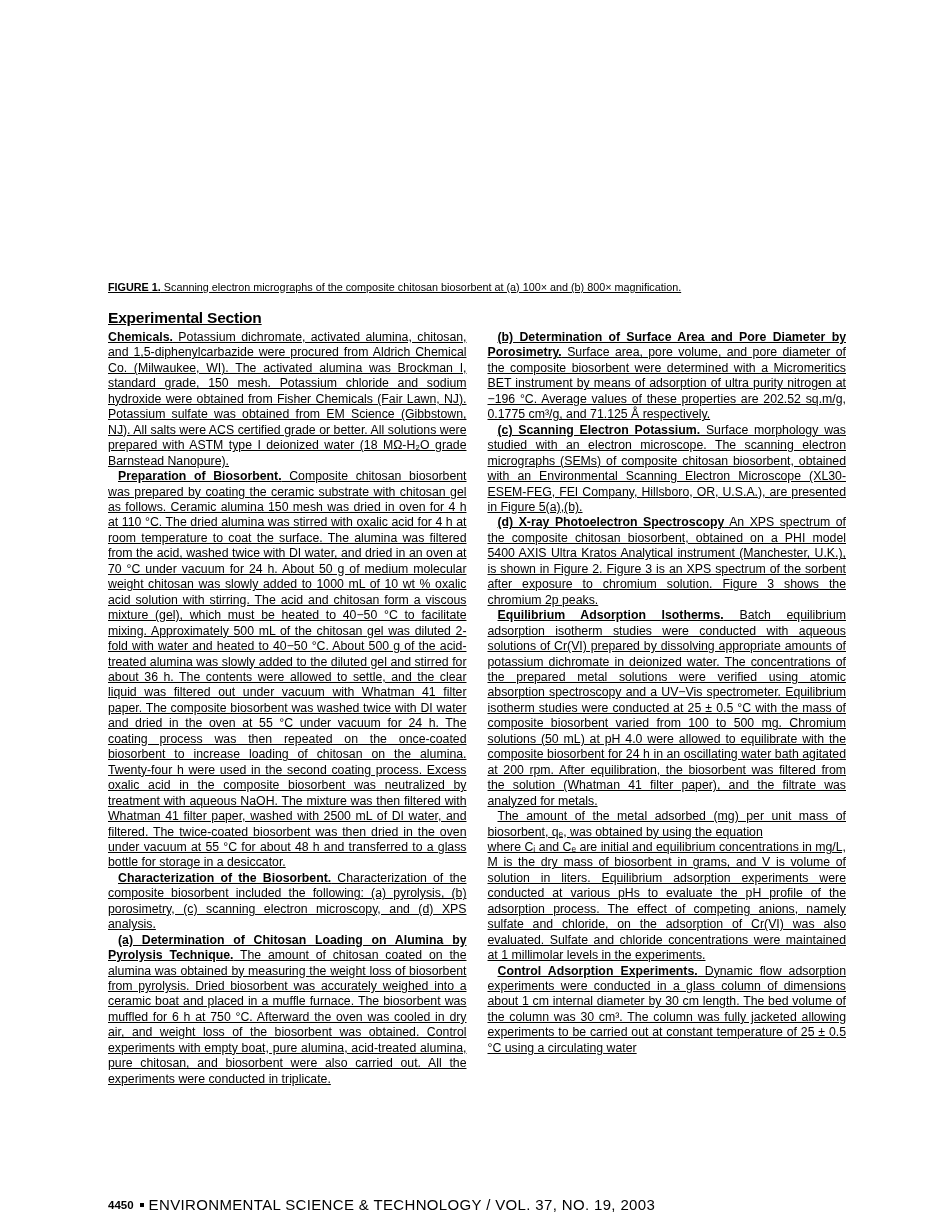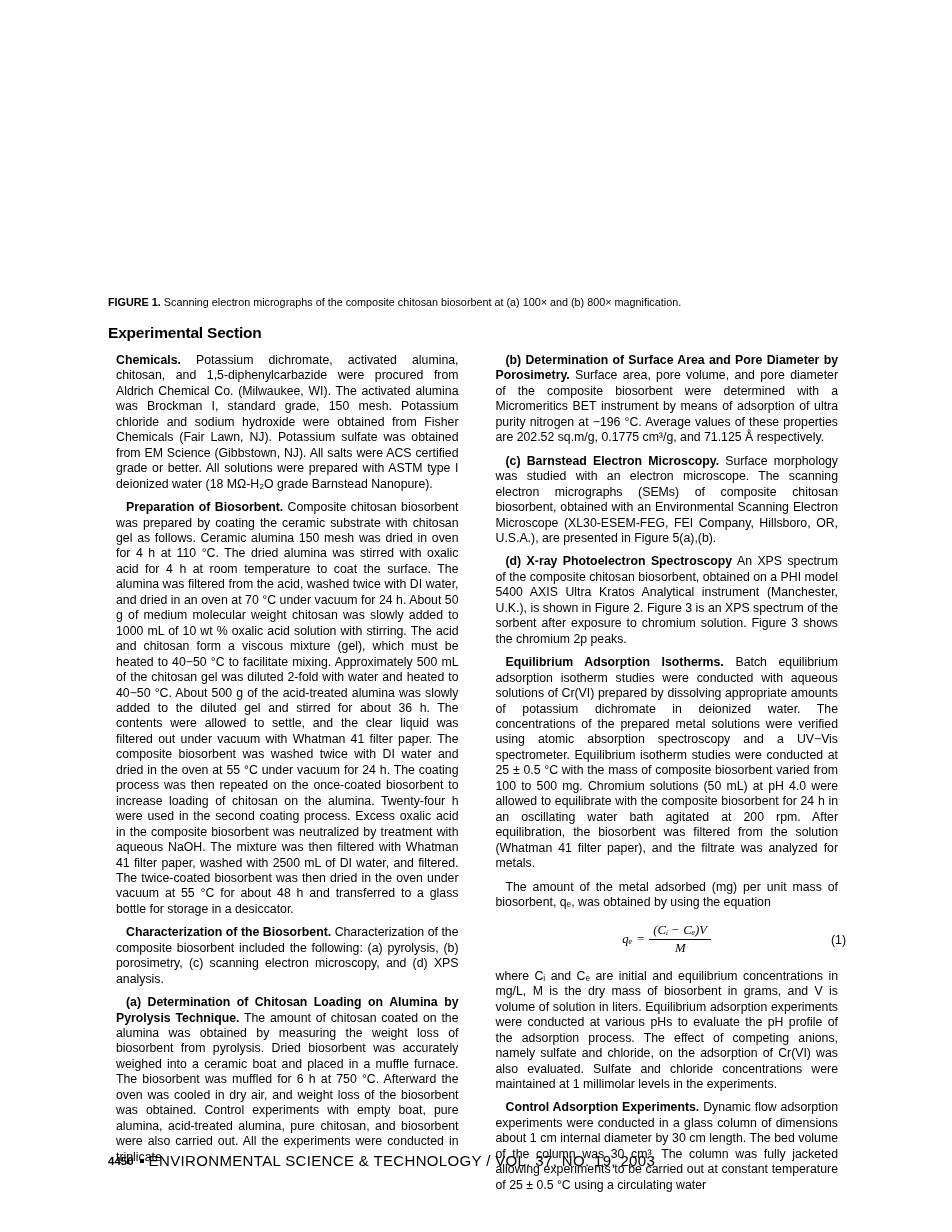--- a/index.html
+++ b/index.html
@@ -8,22 +8,23 @@
     width: 952px;
     height: 1232px;
     background: #ffffff;
     font-family: "Liberation Sans", sans-serif;
     color: #000000;
     overflow: hidden;
   }
   .content {
     position: absolute;
     left: 108px;
-    top: 296px;
+    top: 281px;
     width: 738px;
+    text-decoration: underline;
   }
   .figure-caption {
     margin: 0 0 15px 0;
     font-size: 10.8px;
     line-height: 13px;
     text-align: left;
   }
   .figure-caption .cap-label { font-weight: bold; }
   .section-title {
     margin: 0 0 3px 0;
@@ -36,21 +37,21 @@
     gap: 21px;
     align-items: flex-start;
   }
   .column {
     width: 358.5px;
     font-size: 12.3px;
     line-height: 15.45px;
     text-align: justify;
   }
   p.para {
-    margin: 8px;
+    margin: 0;
     text-indent: 10px;
   }
   p.para.no-indent { text-indent: 0; }
   .lead { font-weight: bold; }
   
   .equation {
     position: relative;
     margin: 13px 0 13px 0;
     display: flex;
     align-items: center;
@@ -78,21 +79,21 @@
     right: 0;
     top: 50%;
     transform: translateY(-50%);
     font-family: "Liberation Sans", sans-serif;
     font-size: 12.3px;
   }
   
   .footer {
     position: absolute;
     left: 108px;
-    top: 1152px;
+    top: 1196px;
     width: 738px;
     display: flex;
     align-items: center;
     white-space: nowrap;
   }
   .footer .page-num {
     font-weight: bold;
     font-size: 11.5px;
   }
   .footer .square {
@@ -135,39 +136,30 @@
         <p class="para">
           <span class="lead">(a) Determination of Chitosan Loading on Alumina by Pyrolysis Technique.</span><span> The amount of chitosan coated on the alumina was obtained by measuring the weight loss of biosorbent from pyrolysis. Dried biosorbent was accurately weighed into a ceramic boat and placed in a muffle furnace. The biosorbent was muffled for 6 h at 750 °C. Afterward the oven was cooled in dry air, and weight loss of the biosorbent was obtained. Control experiments with empty boat, pure alumina, acid-treated alumina, pure chitosan, and biosorbent were also carried out. All the experiments were conducted in triplicate.</span>
         </p>
       </div>
 
       <div class="column">
         <p class="para">
           <span class="lead">(b) Determination of Surface Area and Pore Diameter by Porosimetry.</span><span> Surface area, pore volume, and pore diameter of the composite biosorbent were determined with a Micromeritics BET instrument by means of adsorption of ultra purity nitrogen at −196 °C. Average values of these properties are 202.52 sq.m/g, 0.1775 cm³/g, and 71.125 Å respectively.</span>
         </p>
         <p class="para">
-          <span class="lead">(c) Barnstead Electron Microscopy.</span><span> Surface morphology was studied with an electron microscope. The scanning electron micrographs (SEMs) of composite chitosan biosorbent, obtained with an Environmental Scanning Electron Microscope (XL30-ESEM-FEG, FEI Company, Hillsboro, OR, U.S.A.), are presented in Figure 5(a),(b).</span>
+          <span class="lead">(c) Scanning Electron Potassium.</span><span> Surface morphology was studied with an electron microscope. The scanning electron micrographs (SEMs) of composite chitosan biosorbent, obtained with an Environmental Scanning Electron Microscope (XL30-ESEM-FEG, FEI Company, Hillsboro, OR, U.S.A.), are presented in Figure 5(a),(b).</span>
         </p>
         <p class="para">
           <span class="lead">(d) X-ray Photoelectron Spectroscopy</span><span> An XPS spectrum of the composite chitosan biosorbent, obtained on a PHI model 5400 AXIS Ultra Kratos Analytical instrument (Manchester, U.K.), is shown in Figure 2. Figure 3 is an XPS spectrum of the sorbent after exposure to chromium solution. Figure 3 shows the chromium 2p peaks.</span>
         </p>
         <p class="para">
           <span class="lead">Equilibrium Adsorption Isotherms.</span><span> Batch equilibrium adsorption isotherm studies were conducted with aqueous solutions of Cr(VI) prepared by dissolving appropriate amounts of potassium dichromate in deionized water. The concentrations of the prepared metal solutions were verified using atomic absorption spectroscopy and a UV−Vis spectrometer. Equilibrium isotherm studies were conducted at 25 ± 0.5 °C with the mass of composite biosorbent varied from 100 to 500 mg. Chromium solutions (50 mL) at pH 4.0 were allowed to equilibrate with the composite biosorbent for 24 h in an oscillating water bath agitated at 200 rpm. After equilibration, the biosorbent was filtered from the solution (Whatman 41 filter paper), and the filtrate was analyzed for metals.</span>
         </p>
         <p class="para">The amount of the metal adsorbed (mg) per unit mass of biosorbent, qₑ, was obtained by using the equation</p>
 
-        <div class="equation">
-          <span class="eq-var">qₑ</span>
-          <span class="eq-equals">=</span>
-          <span class="frac">
-            <span class="num">(Cᵢ − Cₑ)V</span>
-            <span class="den">M</span>
-          </span>
-          <span class="eq-number">(1)</span>
-        </div>
 
         <p class="para no-indent">where Cᵢ and Cₑ are initial and equilibrium concentrations in mg/L, M is the dry mass of biosorbent in grams, and V is volume of solution in liters. Equilibrium adsorption experiments were conducted at various pHs to evaluate the pH profile of the adsorption process. The effect of competing anions, namely sulfate and chloride, on the adsorption of Cr(VI) was also evaluated. Sulfate and chloride concentrations were maintained at 1 millimolar levels in the experiments.</p>
         <p class="para">
           <span class="lead">Control Adsorption Experiments.</span><span> Dynamic flow adsorption experiments were conducted in a glass column of dimensions about 1 cm internal diameter by 30 cm length. The bed volume of the column was 30 cm³. The column was fully jacketed allowing experiments to be carried out at constant temperature of 25 ± 0.5 °C using a circulating water</span>
         </p>
       </div>
 
     </div>
   </div>
 

